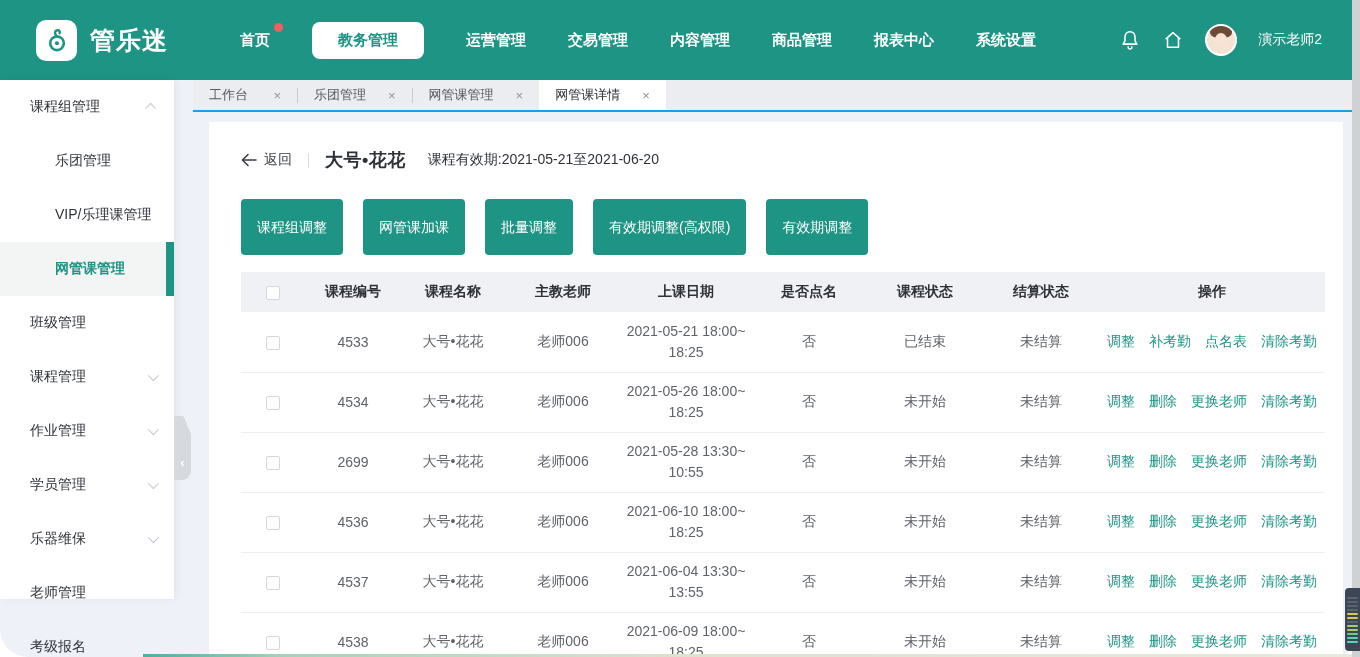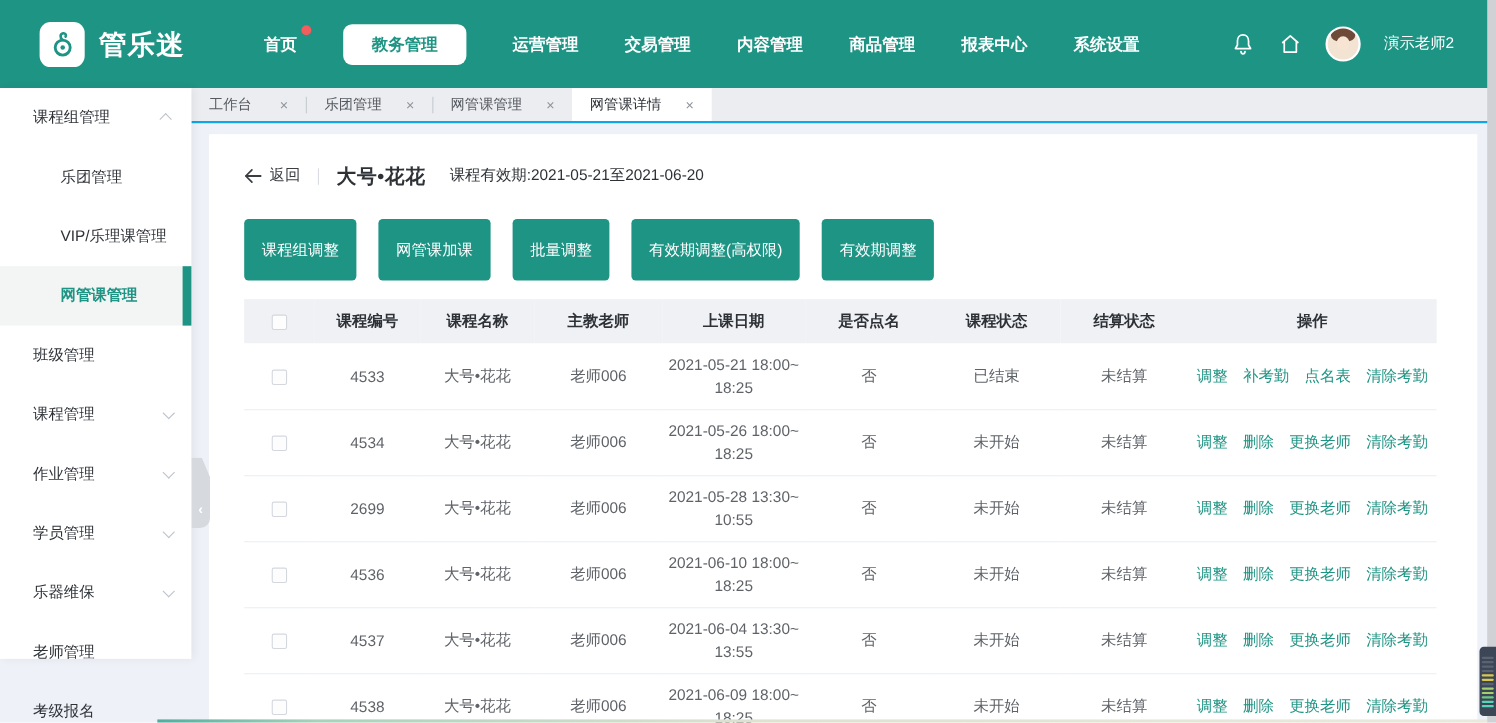--- a/index.html
+++ b/index.html
@@ -1,36 +1,36 @@
 <!DOCTYPE html>
 <html><head>
 <meta charset="utf-8">
 <style>
   * { margin:0; padding:0; box-sizing:border-box; }
   html,body { width:1360px; height:657px; overflow:hidden; font-family:"Liberation Sans","DejaVu Sans",sans-serif; }
-  .app { position:relative; width:1360px; height:657px; background:#eef1f7; }
+  .app { position:relative; width:1360px; height:657px; background:#eef1f7;border-radius:28px; }
 
   
   .navbar { height:80px; background:#1e9484; display:flex; align-items:center; padding:0 24px 0 36px; }
   .brand { display:flex; align-items:center; gap:13px; width:178px; flex:none; }
   .logo-box { width:41px; height:41px; background:#fff; border-radius:10px; display:flex; align-items:center; justify-content:center; }
   .brand-name { color:#fff; font-size:25px; font-weight:700; letter-spacing:1px; white-space:nowrap; }
   .main-nav { display:flex; align-items:center; gap:42px; margin-left:26px; flex:1; }
   .nav-item { color:#fff; font-size:15px; font-weight:700; position:relative; padding:9px 0; cursor:pointer; white-space:nowrap; }
   .nav-item.active { background:#fff; color:#1e9484; padding:9px 26px; border-radius:8px; }
   .nav-badge { position:absolute; top:1px; right:-13px; width:9px; height:9px; background:#f25d5d; border-radius:50%; }
   .nav-right { display:flex; align-items:center; gap:21px; flex:none; padding-right:14px; }
   .nav-ico { width:22px; height:22px; display:block; cursor:pointer; }
   .avatar { width:32px; height:32px; border-radius:50%; background:#f3e3d3; border:2px solid #fff; position:relative; overflow:hidden; cursor:pointer; }
   .avatar::before { content:""; position:absolute; left:3px; right:3px; top:-2px; height:14px; background:#6e4b38; border-radius:50% 50% 40% 40%; }
   .avatar::after { content:""; position:absolute; left:8px; top:7px; width:12px; height:13px; background:#f7e4d2; border-radius:50%; }
   .user-name { color:#fff; font-size:14px; white-space:nowrap; }
 
   
-  .body-row { display:flex; height:519px; position:relative; }
+  .body-row { display:flex; height:519px; position:relative;gap:19px; }
 
   .sidebar { width:174px; background:#fff; flex:none; position:relative; z-index:2; box-shadow:2px 0 8px rgba(0,0,0,.06); }
   .side-item { height:54px; display:flex; align-items:center; padding:0 18px 0 30px; font-size:14px; color:#2f3338; cursor:pointer; position:relative; }
   .side-item.sub { padding-left:55px; }
   .side-item .lbl { flex:1; white-space:nowrap; }
   .side-item.active { background:#f3f5f4; color:#1e9484; font-weight:700; }
   .side-item.active::after { content:""; position:absolute; right:0; top:0; bottom:0; width:8px; background:#1e9484; }
   .chev { width:8px; height:8px; border-right:1.5px solid #bfc3cb; border-bottom:1.5px solid #bfc3cb; flex:none; }
   .chev.down { transform:rotate(45deg) translateY(-2px); }
   .chev.up { transform:rotate(-135deg) translateY(-2px); }

